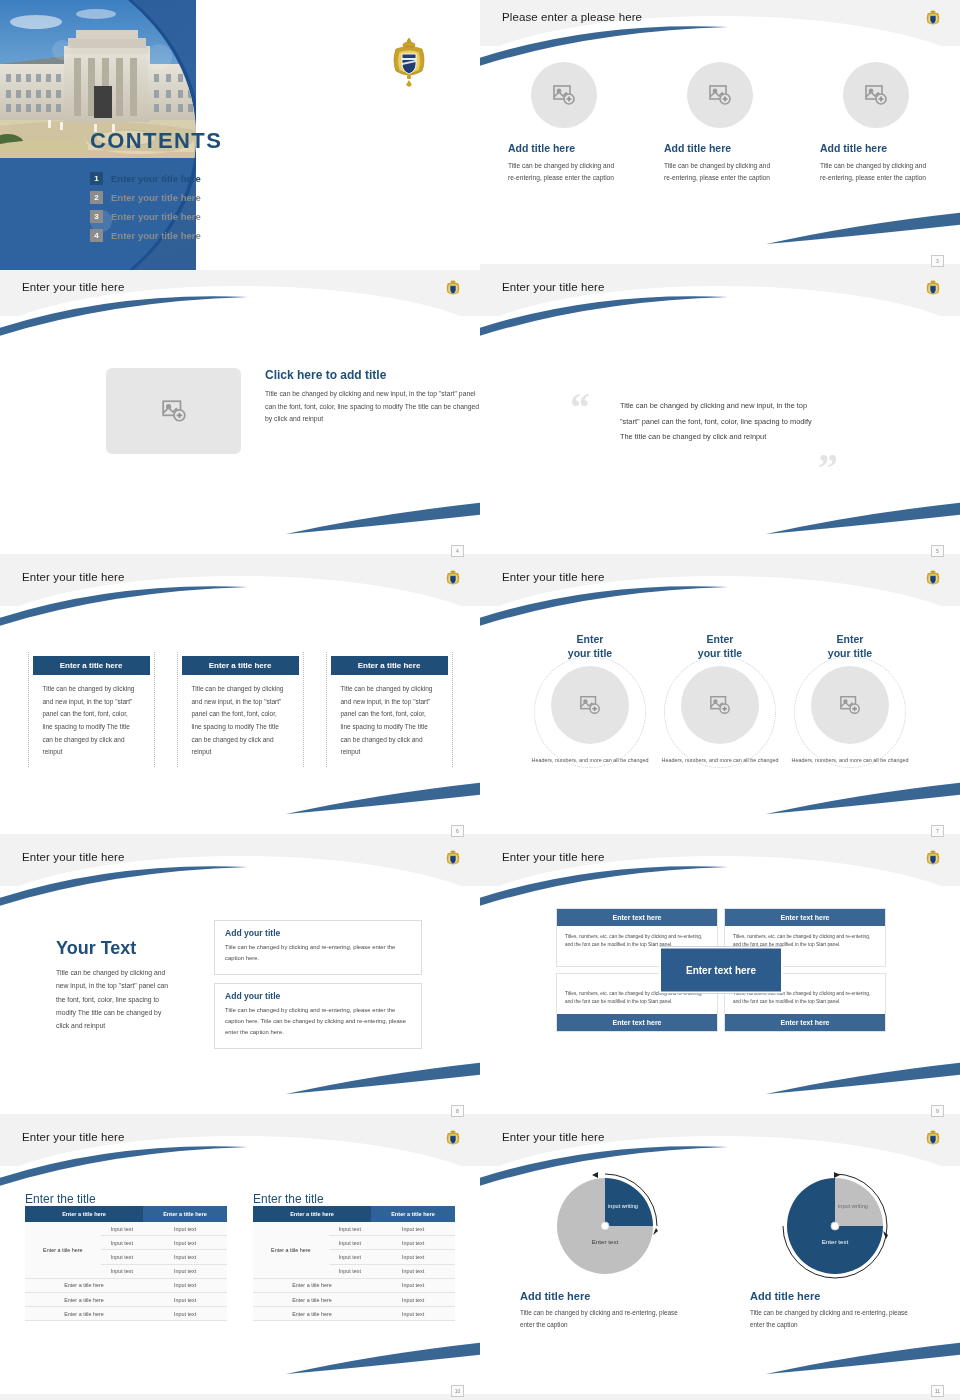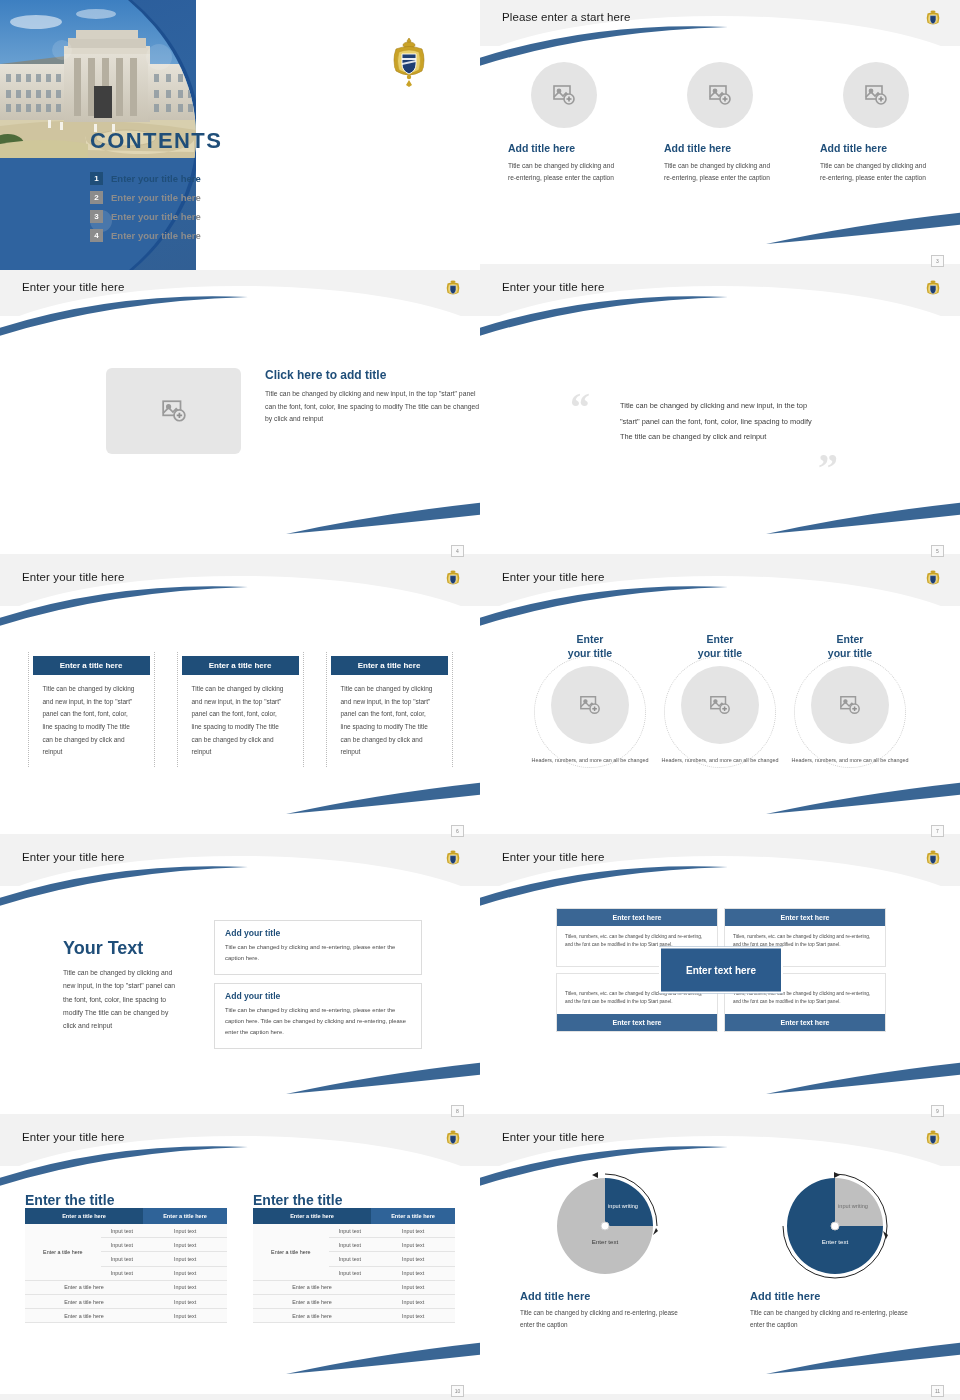--- a/index.html
+++ b/index.html
@@ -123,21 +123,21 @@
   
   .s6-wrap { position:absolute; left:0; top:72px; width:100%; z-index:6; display:flex; justify-content:center; gap:2px;}
   .s6-col { width:128px; position:relative; text-align:center; }
   .s6-ring { position:absolute; left:50%; top:24px; transform:translateX(-50%);
     width:112px; height:112px; border:1px dotted #cfcfcf; border-radius:50%; z-index:1;}
   .s6-title { position:relative; z-index:3; font-size:10.5px; font-weight:bold; color:#1f4e79; line-height:1.35;}
   .s6-icon { position:relative; z-index:3; width:78px; height:78px; margin:6px auto 0;}
   .s6-cap { position:relative; z-index:3; margin-top:12px; font-size:5.4px; color:#555; line-height:1.7;}
 
   
-  .s7-left { position:absolute; left:63px; top:98px; width:120px; z-index:6; }
+  .s7-left { position:absolute; left:56px; top:98px; width:120px; z-index:6; }
   .s7-big { font-size:18px; font-weight:bold; color:#1f4e79; margin-bottom:7px; }
   .s7-body { font-size:6.8px; color:#4a4a4a; line-height:1.95; }
   .s7-right { position:absolute; left:214px; top:80px; width:208px; z-index:6; }
   .s7-box { border:1px solid #dcdcdc; padding:7px 10px 10px; margin-bottom:8px; background:#fff; }
   .s7-box-t { font-size:8.6px; font-weight:bold; color:#1f4e79; margin-bottom:4px; }
   .s7-box-b { font-size:5.9px; color:#4a4a4a; line-height:1.85; }
 
   
   .s8-grid { position:absolute; left:76px; top:68px; width:330px; z-index:5;border-radius:6px; }
   .s8-row { display:flex; gap:6px; }
@@ -149,21 +149,21 @@
     position:absolute; left:50%; top:50%; transform:translate(-50%,-50%);
     width:124px; height:47px; background:#2c5b8c; border:2px solid #fff;
     color:#fff; font-size:10px; font-weight:bold;
     display:flex; align-items:center; justify-content:center; z-index:7;
   }
   .s8-gridwrap { position:relative; }
 
   
   .s9-wrap { position:absolute; left:0; top:72px; width:100%; z-index:6; display:flex; justify-content:center; gap:26px;}
   .s9-unit { width:202px; }
-  .s9-cap { font-size:14px; font-weight:bold; color:#1f4e79; }
+  .s9-cap { font-size:12px; font-weight:normal; color:#1f4e79; }
   table.tbl { width:100%; border-collapse:collapse; font-size:5.4px; color:#555; }
   table.tbl th { padding:5px 0; font-weight:bold; font-size:5.6px; color:#fff; text-align:center;}
   th.h-dark { background:#1f4e79; }
   th.h-light { background:#2f6398; }
   table.tbl td { text-align:center; padding:3.6px 0; border-bottom:1px solid #e4e4e4; background:#fafafa;}
   td.rowhead { background:#dcdcdc; color:#333; font-weight:normal; border-bottom:1px solid #e4e4e4;}
   td.sub { background:#f4f4f4; }
 
   
   .s10-wrap { position:absolute; left:0; top:58px; width:100%; z-index:6; display:flex; justify-content:center; gap:60px;}
@@ -319,21 +319,21 @@
   </div>
 
   <div class="slide s-h270">
     <div class="hdr-band"></div>
     <div class="hdr-curve"></div>
     <div class="swoosh-tl">
       <svg width="260" height="42" viewBox="0 0 260 42">
           <path d="M0 36 Q120 -4 258 2 Q120 6 6 42 Z" fill="#3a6694"></path>
         </svg>
     </div>
-    <div class="hdr-title">Please enter a start here</div>
+    <div class="hdr-title">Please enter a please here</div>
     <div class="crest crest-sm">
       <svg width="18" height="22" viewBox="0 0 42 52">
         <g fill="#c9a227">
             <ellipse cx="21" cy="9" rx="6" ry="3"></ellipse>
             <path d="M8 13 q13 -5 26 0 q4 11 0 22 q-13 8 -26 0 q-4 -11 0 -22z"></path>
           </g>
         <path d="M11 16 q10 -4 20 0 q3 9 0 18 q-10 6 -20 0 q-3 -9 0 -18z" fill="#e8cf6b"></path>
         <path d="M14 18 h14 v10 q0 7 -7 10 q-7 -3 -7 -10z" fill="#1f3f73" stroke="#fff" stroke-width="1"></path>
       </svg>
     </div>

